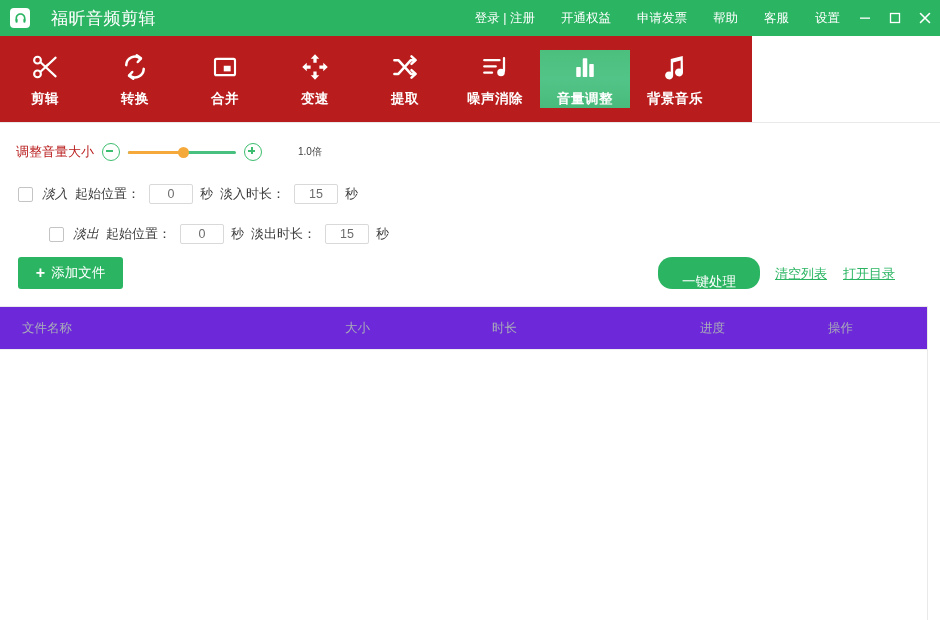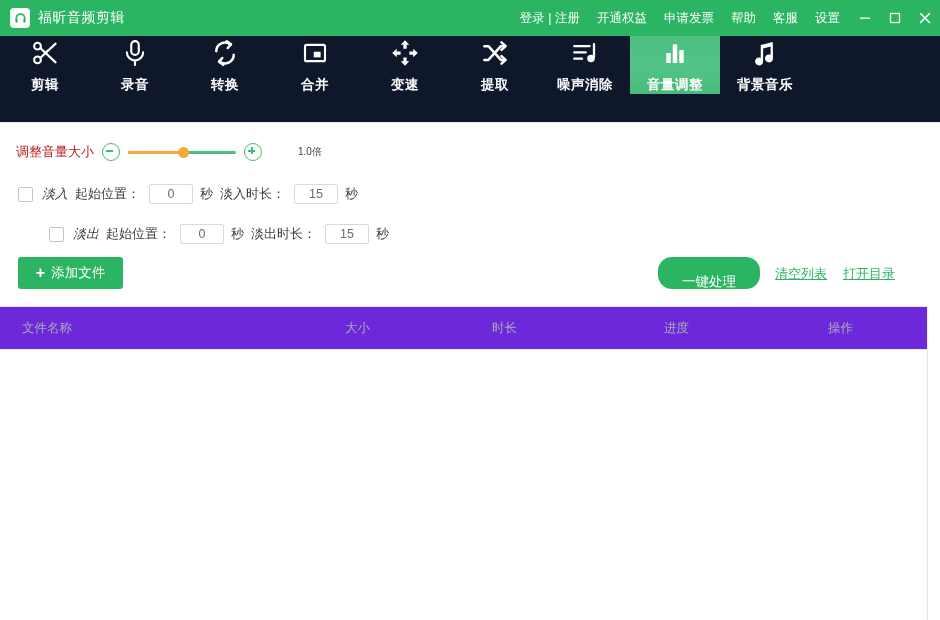--- a/index.html
+++ b/index.html
@@ -40,32 +40,32 @@
     width: 20px; height: 20px;
     border-radius: 4px;
     background: #ffffff;
     display: flex;
     align-items: center;
     justify-content: center;
     flex: none;
   }
   .brand-title {
     color: #ffffff;
-    font-size: 14px;
-    margin-left: 8px;
+    font-size: 17px;
+    margin-left: 21px;
     letter-spacing: .5px;
     white-space: nowrap;
   }
   .topmenu {
     position: absolute;
     right: 100px; top: 0;
     height: 36px;
     display: flex;
     align-items: center;
-    gap: 17px;
+    gap: 26px;
   }
   .topmenu-item {
     color: #ffffff;
     font-size: 12.5px;
     white-space: nowrap;
     cursor: pointer;
   }
   .winctrls {
     position: absolute;
     right: 0; top: 0;
@@ -79,24 +79,24 @@
     align-items: center;
     justify-content: center;
     cursor: pointer;
   }
   .winbtn svg { display: block; }
 
   
   .navbar {
     position: absolute;
     left: 0; top: 36px;
-    width: 940px; height: 86px;
-    background: #0f172a;
-    display: flex;
-    align-items: flex-start;
+    width: 752px; height: 86px;
+    background: #b91c1c;
+    display: flex;
+    align-items: center;
   }
   .nav-item {
     width: 90px;
     display: flex;
     flex-direction: column;
     align-items: center;
     justify-content: center;
     cursor: pointer;
     color: #ffffff;
   }
@@ -310,21 +310,21 @@
   .th {
     position: absolute;
     top: 13px;
     font-size: 12.5px;
     color: #a9adb8;
     white-space: nowrap;
   }
   .th.c0 { left: 22px; }
   .th.c1 { left: 345px; }
   .th.c2 { left: 492px; }
-  .th.c3 { left: 664px; }
+  .th.c3 { left: 700px; }
   .th.c4 { left: 828px; }
   .table-body {
     height: 271px;
     background: #ffffff;
   }
 </style>
 </head>
 <body>
 
 <div id="app">
@@ -378,30 +378,20 @@
           <circle cx="6" cy="17.5" r="2.7"></circle>
             <circle cx="6" cy="6.5" r="2.7"></circle>
           <line x1="8.4" y1="15.8" x2="20.5" y2="4.5"></line>
             <line x1="8.4" y1="8.2" x2="20.5" y2="19.5"></line>
           <line x1="12" y1="12" x2="14.5" y2="10"></line>
         </svg>
       </span>
       <span class="nav-label">剪辑</span>
     </div>
 
-    <div class="nav-item">
-      <span class="nav-icon">
-        <svg width="30" height="30" viewBox="0 0 24 24" fill="none" stroke="#ffffff" stroke-width="1.7" stroke-linecap="round">
-          <rect x="9" y="2.5" width="6" height="11" rx="3"></rect>
-          <path d="M5.5 11.5a6.5 6.5 0 0 0 13 0"></path>
-          <line x1="12" y1="18" x2="12" y2="21.5"></line>
-        </svg>
-      </span>
-      <span class="nav-label">录音</span>
-    </div>
 
     <div class="nav-item">
       <span class="nav-icon">
         <svg width="30" height="30" viewBox="0 0 24 24" fill="none" stroke="#ffffff" stroke-width="2" stroke-linecap="round">
           <path d="M5 10.5a7 7 0 0 1 11.4-5.2"></path>
           <path d="M19 13.5a7 7 0 0 1-11.4 5.2"></path>
           <path d="M13.4 2.6l3.4 2.5-2.6 2.9" stroke-linejoin="round"></path>
           <path d="M10.6 21.4l-3.4-2.5 2.6-2.9" stroke-linejoin="round"></path>
         </svg>
       </span>

